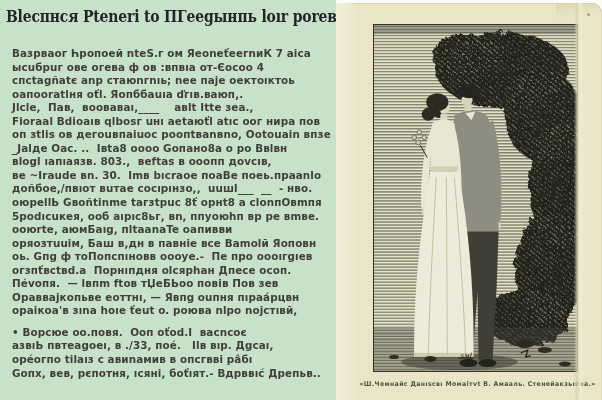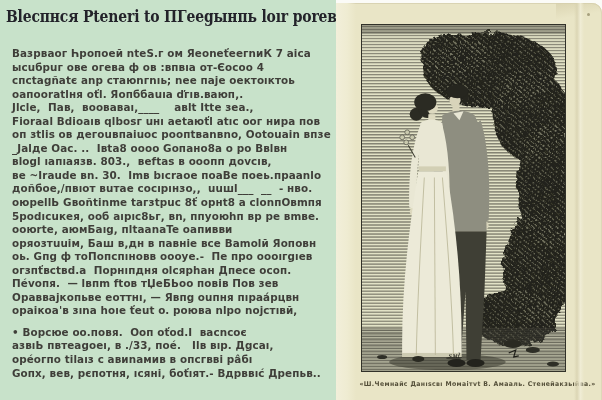--- a/index.html
+++ b/index.html
@@ -43,21 +43,21 @@
     opacity:.8;
   }
   .fold{
     position:absolute;right:0;top:0;width:46px;height:16px;
     border-radius:0 10px 0 0;
     background:linear-gradient(170deg,#d6cfab 0%,rgba(214,207,171,0) 70%);
     opacity:.75;
   }
   .fleck{position:absolute;right:12px;top:10px;width:3px;height:3px;border-radius:50%;background:#8a835f;opacity:.7;}
   .frame{
-    position:absolute;left:25px;top:21px;width:205px;height:348px;
+    position:absolute;left:37px;top:21px;width:205px;height:348px;
     border:1.6px solid #32322a;box-sizing:border-box;
     background:var(--engraving_bg,#e2e2c6);
   }
   .frame svg{display:block;width:100%;height:100%;}
   .caption{
     position:absolute;left:18px;top:377px;width:219px;text-align:center;
     font-size:6.5px;font-weight:700;color:#55503a;letter-spacing:.4px;
     white-space:nowrap;transform:scaleX(.95);transform-origin:center;
   }
 </style>

